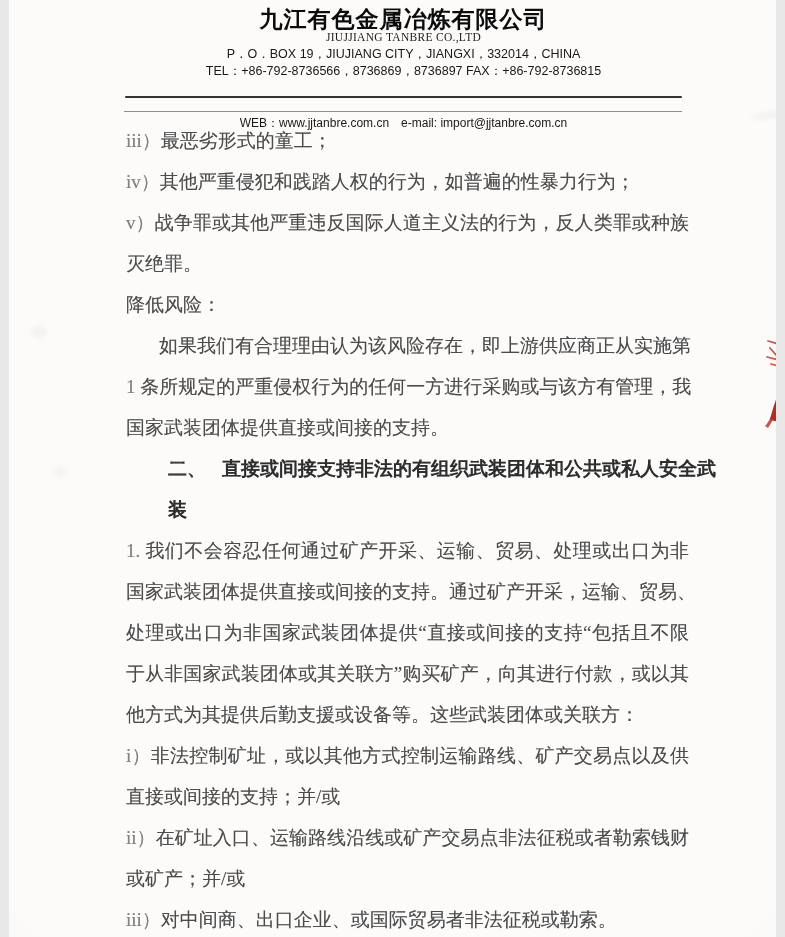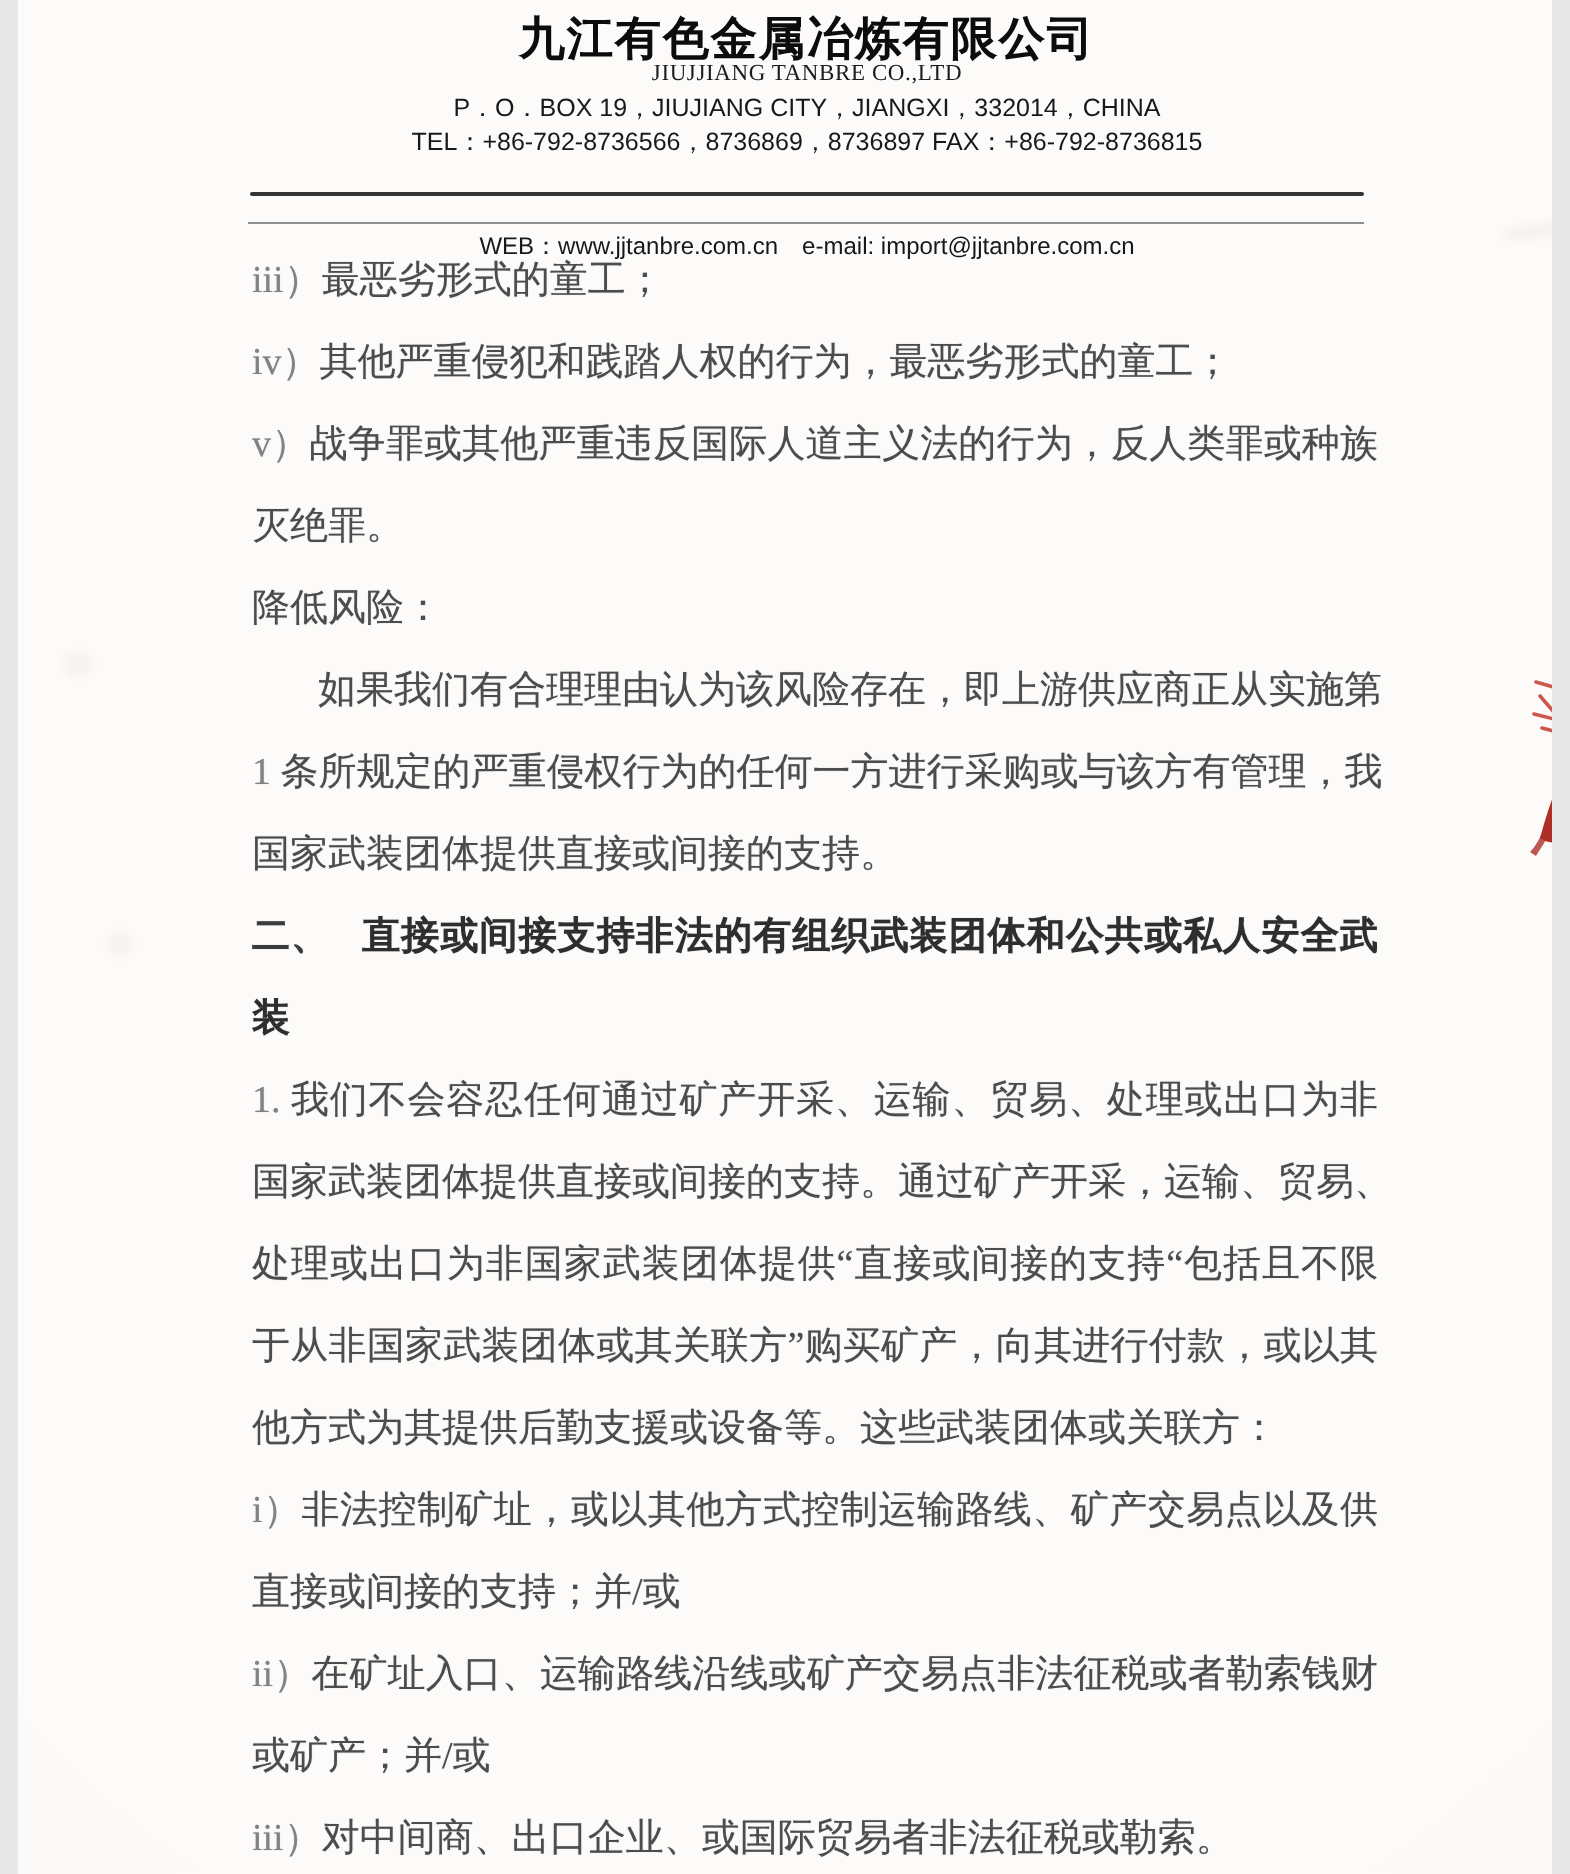--- a/index.html
+++ b/index.html
@@ -68,21 +68,21 @@
     white-space: nowrap;
     color: #4c4c4c;
     text-shadow: 0 0 .5px rgba(90,90,90,.45);
   }
   .line .marker { color: #828282; }
   .line.fill {
     text-align: justify;
     text-align-last: justify;
     text-justify: inter-character;
   }
-  .line.bold { font-weight: 700; color: #2e2e2e; }
+  .line.bold { font-weight: 700; color: #2e2e2e; margin-left: 42px; }
   .line.bold .marker { color: #3a3a3a; font-weight: 700; }
   .line.gap .marker { margin-right: 16px; }
   .line.indent { text-indent: 33px; }
 
   
   .ink-svg { position: absolute; left: 0; top: 0; pointer-events: none; }
 
   
   .smudge {
     position: absolute;
@@ -106,21 +106,21 @@
     <div class="hd-web">WEB：www.jjtanbre.com.cn　e-mail: import@jjtanbre.com.cn</div>
   </div>
   <div class="rule-1"></div>
   <div class="rule-2"></div>
 
   <div class="doc-lines">
       <div class="line">
       <span class="marker">iii）</span><span class="txt">最恶劣形式的童工；</span>
     </div>
       <div class="line">
-      <span class="marker">iv）</span><span class="txt">其他严重侵犯和践踏人权的行为，最恶劣形式的童工；</span>
+      <span class="marker">iv）</span><span class="txt">其他严重侵犯和践踏人权的行为，如普遍的性暴力行为；</span>
     </div>
       <div class="line fill">
       <span class="marker">v）</span><span class="txt">战争罪或其他严重违反国际人道主义法的行为，反人类罪或种族</span>
     </div>
       <div class="line">
       <span class="marker"></span><span class="txt">灭绝罪。</span>
     </div>
       <div class="line">
       <span class="marker"></span><span class="txt">降低风险：</span>
     </div>

